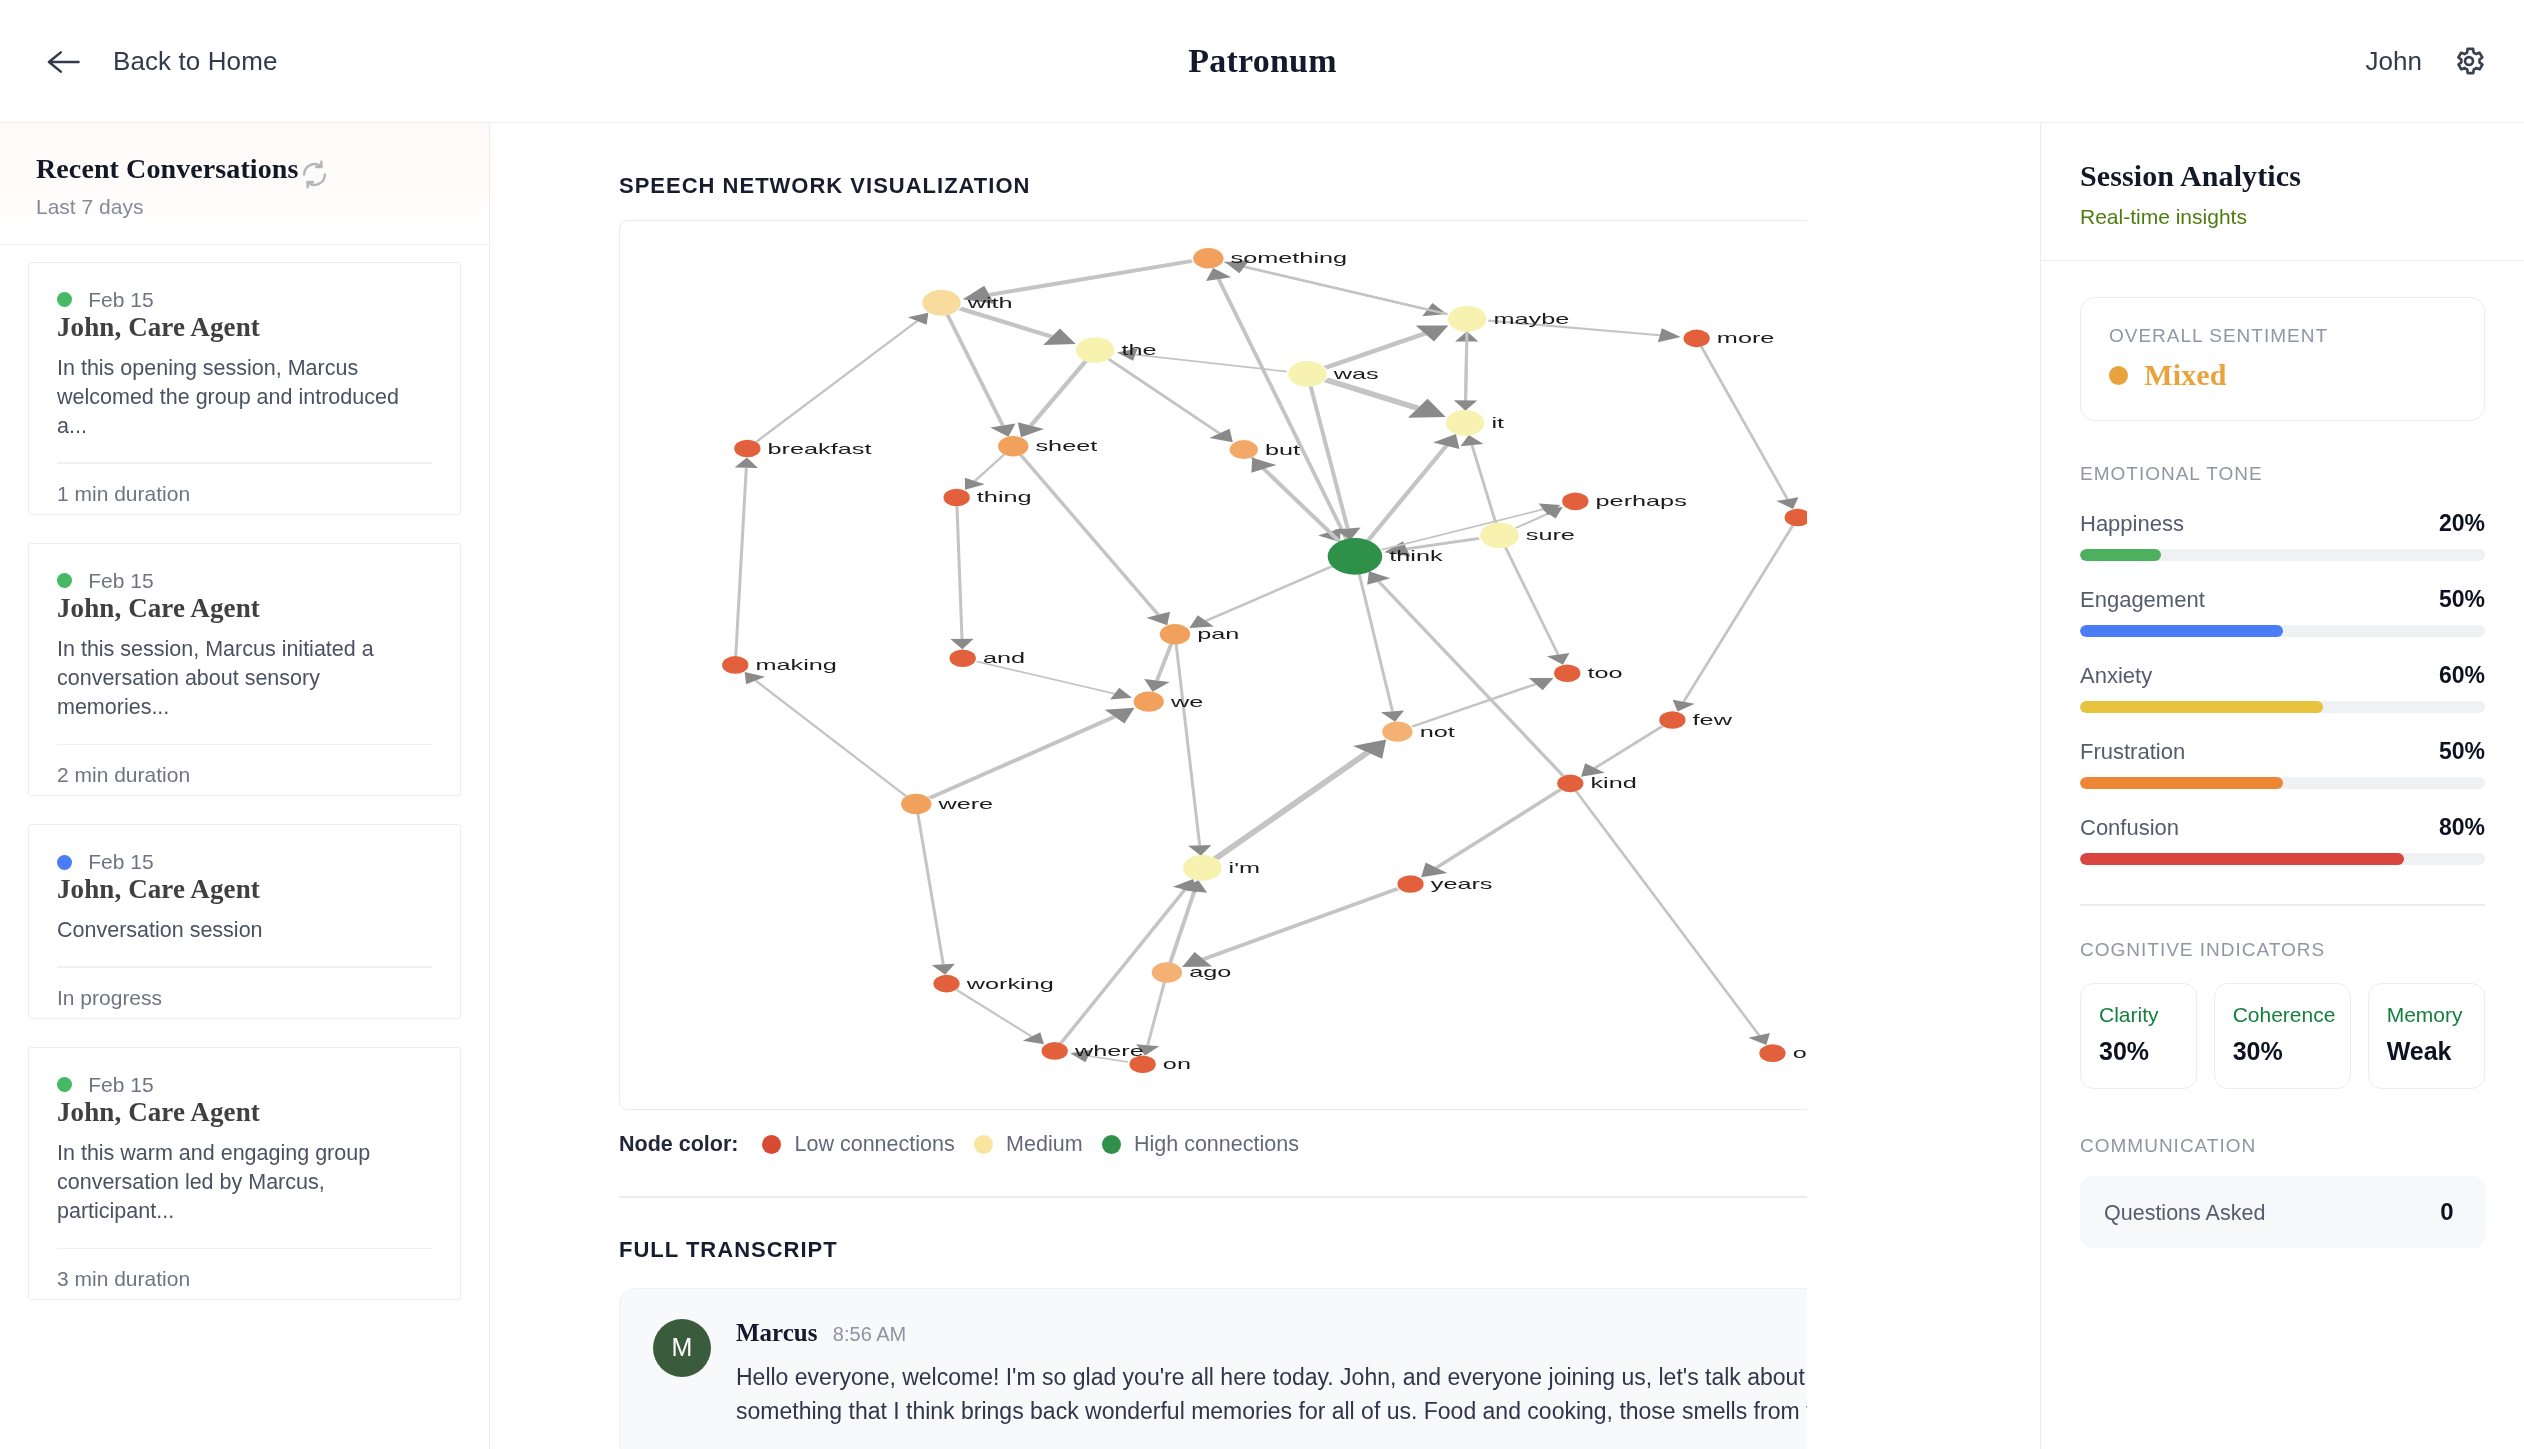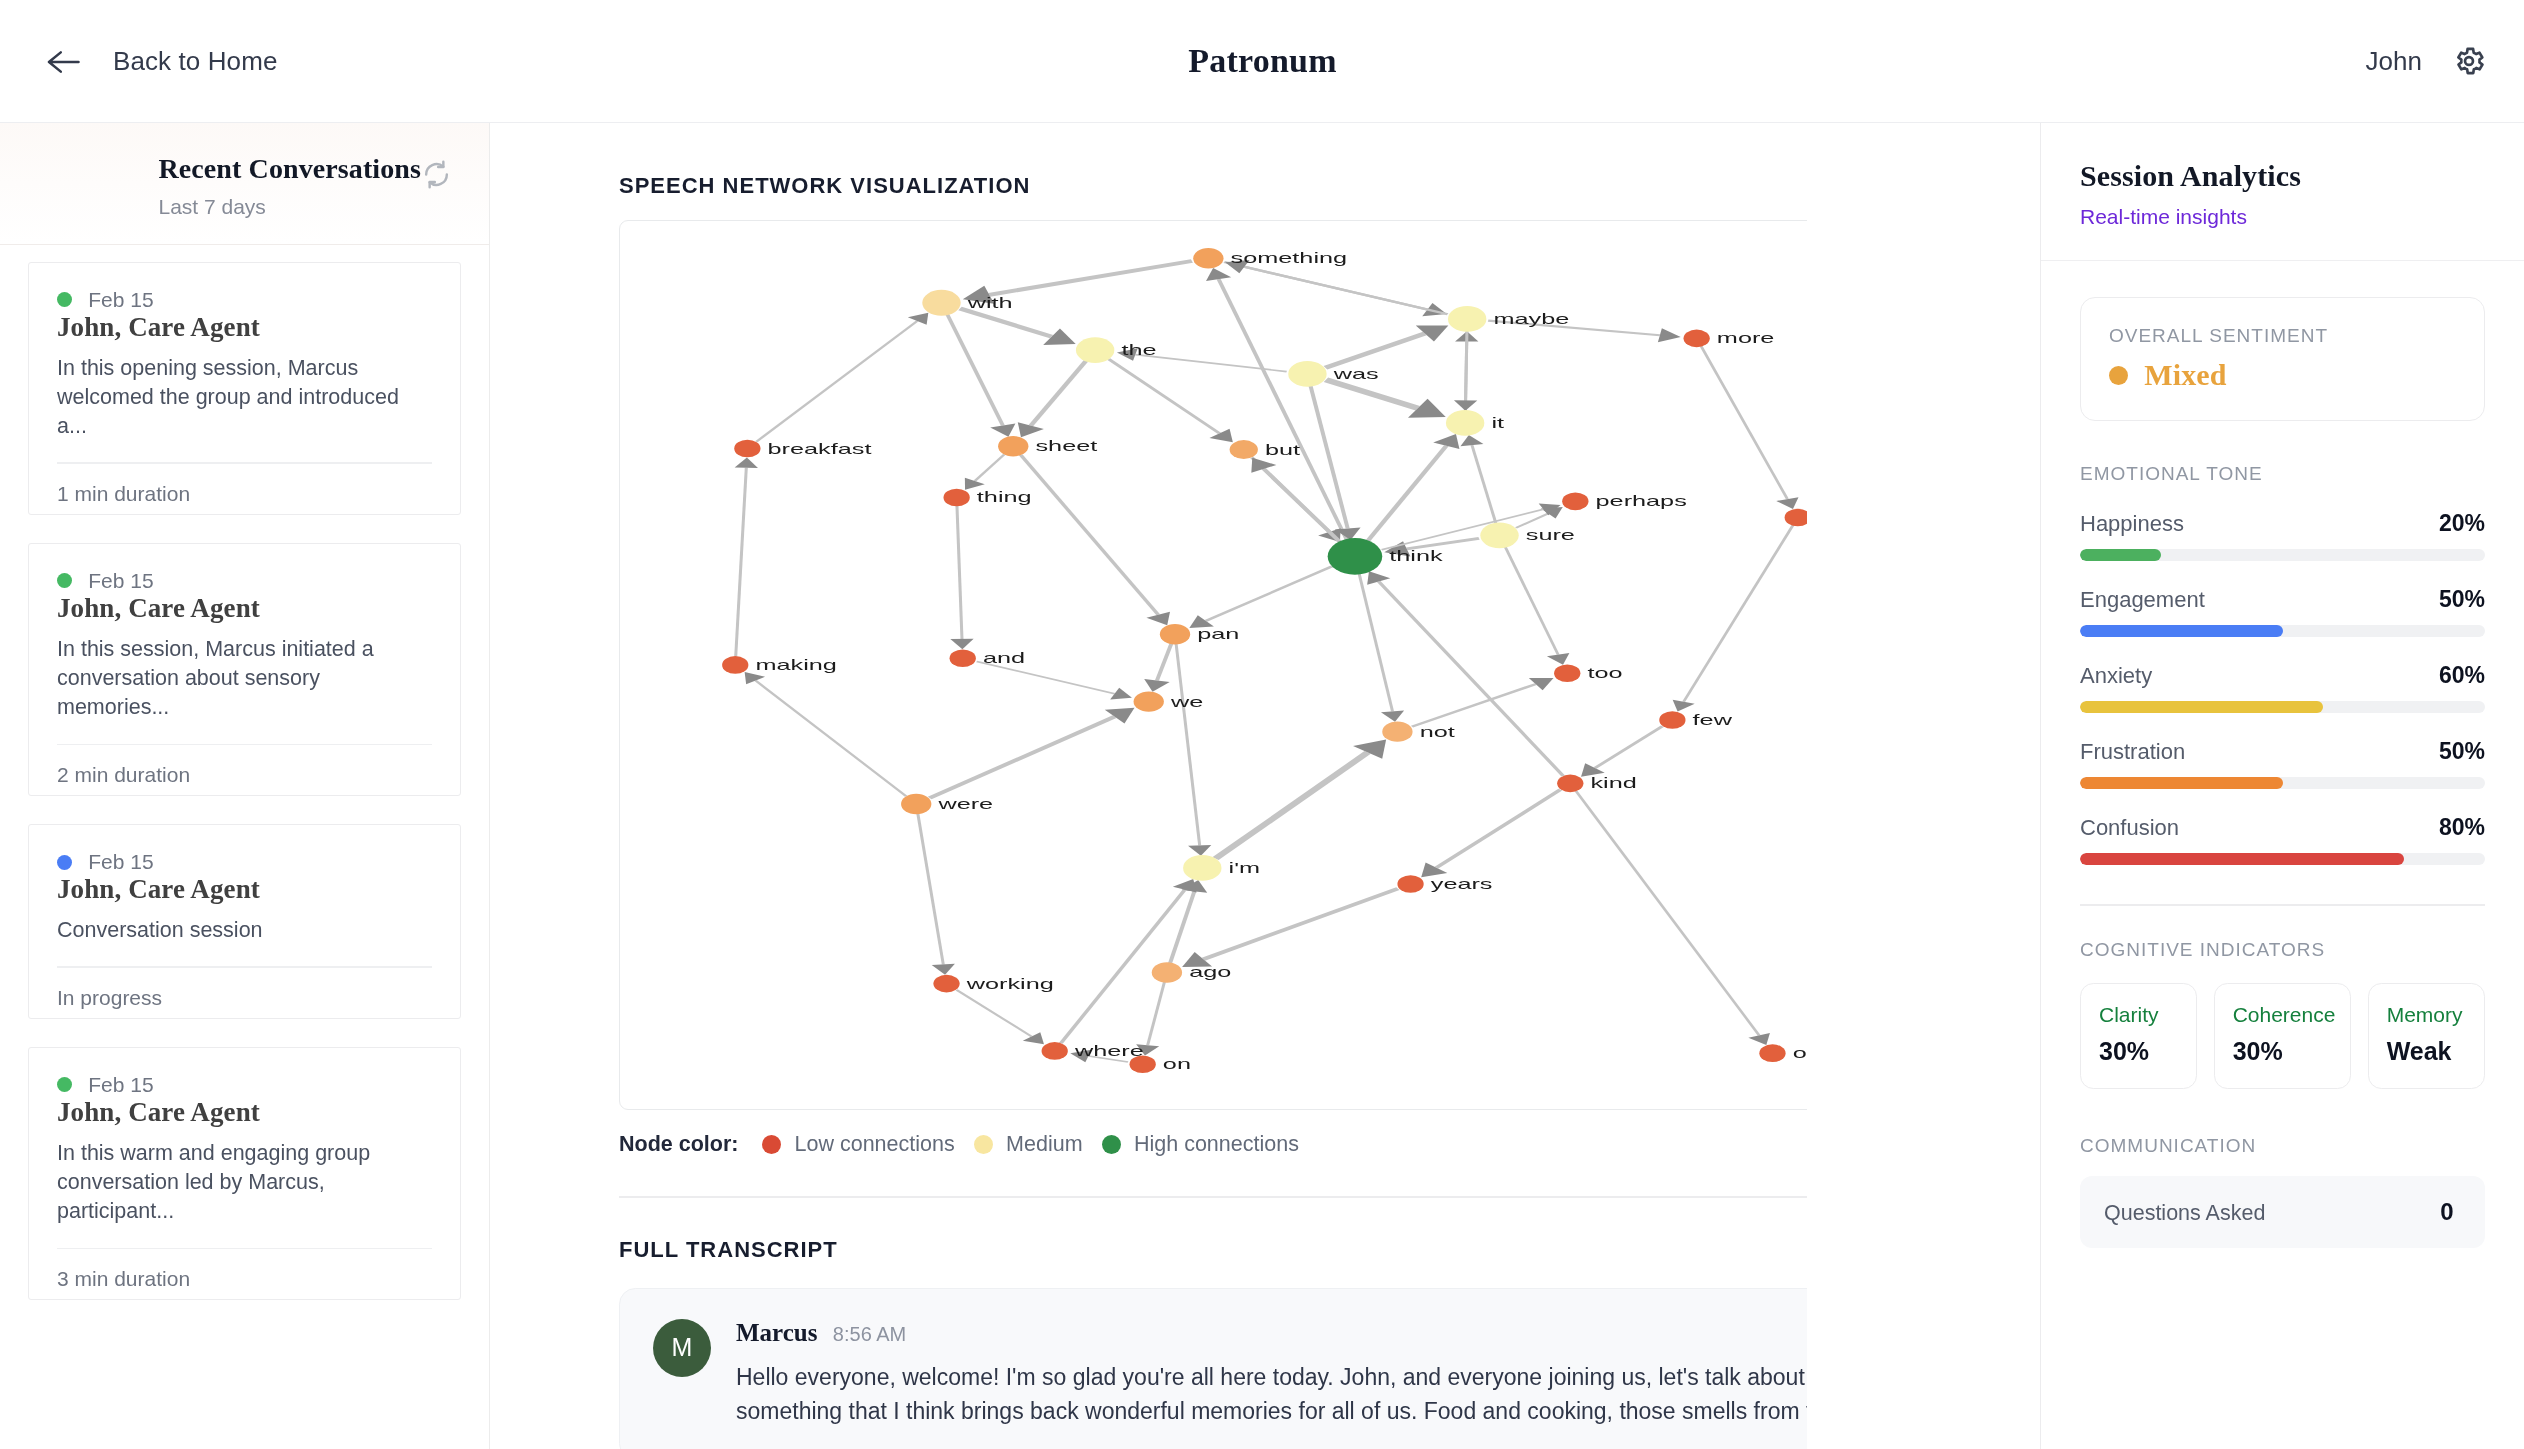--- a/index.html
+++ b/index.html
@@ -36,21 +36,21 @@
 
   
   .sidebar {
     position: absolute; top: 123px; left: 0; width: 490px; height: 1326px;
     border-right: 1.5px solid #ececec; background: #ffffff; overflow: hidden;
   }
   .sb-head {
     padding: 30px 37px 25px 36px;
     background: linear-gradient(180deg,#fdf9f7 0%, #ffffff 100%);
     border-bottom: 1.5px solid #f0ecea;
-    display: flex; align-items: flex-start; justify-content: flex-end;
+    display: flex; align-items: flex-start; justify-content: flex-start;
   }
   .sb-title { font-size: 28px; font-weight: 700; color: #121826; letter-spacing: 0.1px; }
   .sb-sub { font-size: 21px; color: #858a96; margin-top: 10.4px; }
   .refresh { width: 31px; height: 31px; margin-top: 6px; cursor: pointer; display:block; }
 
   .cards { padding: 16.3px 28px 0 28px; }
   .card {
     border: 1.5px solid #ececee; border-radius: 3px; background: #fff;
     padding: 25px 28px 8px 28px; margin-bottom: 28px;
   }
@@ -105,21 +105,21 @@
   .tr-time { font-size: 20px; color: #8d93a0; margin-left: 12px; font-weight: 400; }
   .tr-text { font-size: 23px; line-height: 1.5; color: #2f3648; margin-top: 13.4px; }
 
   
   .rpanel {
     position: absolute; top: 123px; right: 0; width: 484px; height: 1326px;
     border-left: 1.5px solid #ececee; background: #fff; overflow: hidden;
   }
   .rp-head { padding: 36px 39px 31px 39px; border-bottom: 1.5px solid #efeff1; }
   .rp-title { font-size: 30px; font-weight: 700; color: #121826; letter-spacing: 0.1px; }
-  .rp-sub { font-size: 21px; color: #6d28d9; margin-top: 12px; }
+  .rp-sub { font-size: 21px; color: #4d7c0f; margin-top: 12px; }
   .rp-body { padding: 36px 39px 0 39px; }
 
   .sent-card {
     border: 1.5px solid #ececee; border-radius: 15px; padding: 27px 28px 28px 28px;
   }
   .cap {
     font-size: 19px; letter-spacing: 1px; color: #9097a3; text-transform: uppercase;
   }
   .sent-val {
     display: flex; align-items: center; gap: 16.3px; margin-top: 11px;

